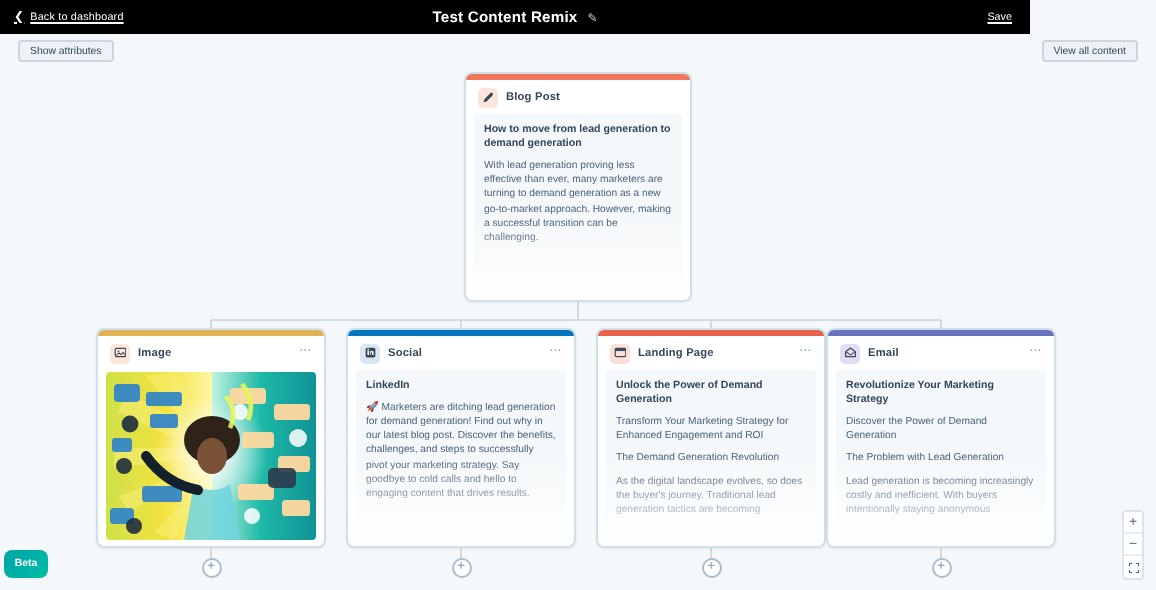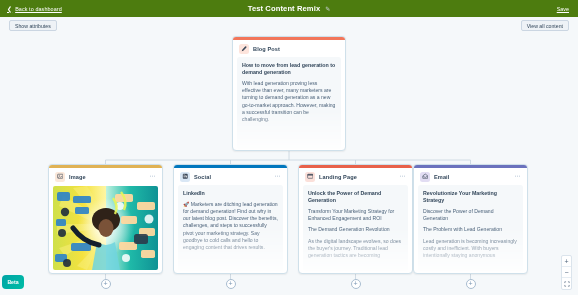--- a/index.html
+++ b/index.html
@@ -6,22 +6,22 @@
   html, body {
     width: 578px; height: 295px;
     overflow: hidden;
     font-family: "Liberation Sans", sans-serif;
     background: #f5f8fa;
   }
 
   
   .topbar {
     position: absolute; top: 0; left: 0;
-    width: 578px; height: 17px;
-    background: #4d7c0f;
+    width: 515px; height: 17px;
+    background: #000000;
     display: flex; align-items: center;
     color: #ffffff;
   }
   .back-link {
     display: flex; align-items: center; gap: 3px;
     margin-left: 7px;
     font-size: 5.4px; color: #ffffff;
     letter-spacing: .1px;
   }
   .chev {

